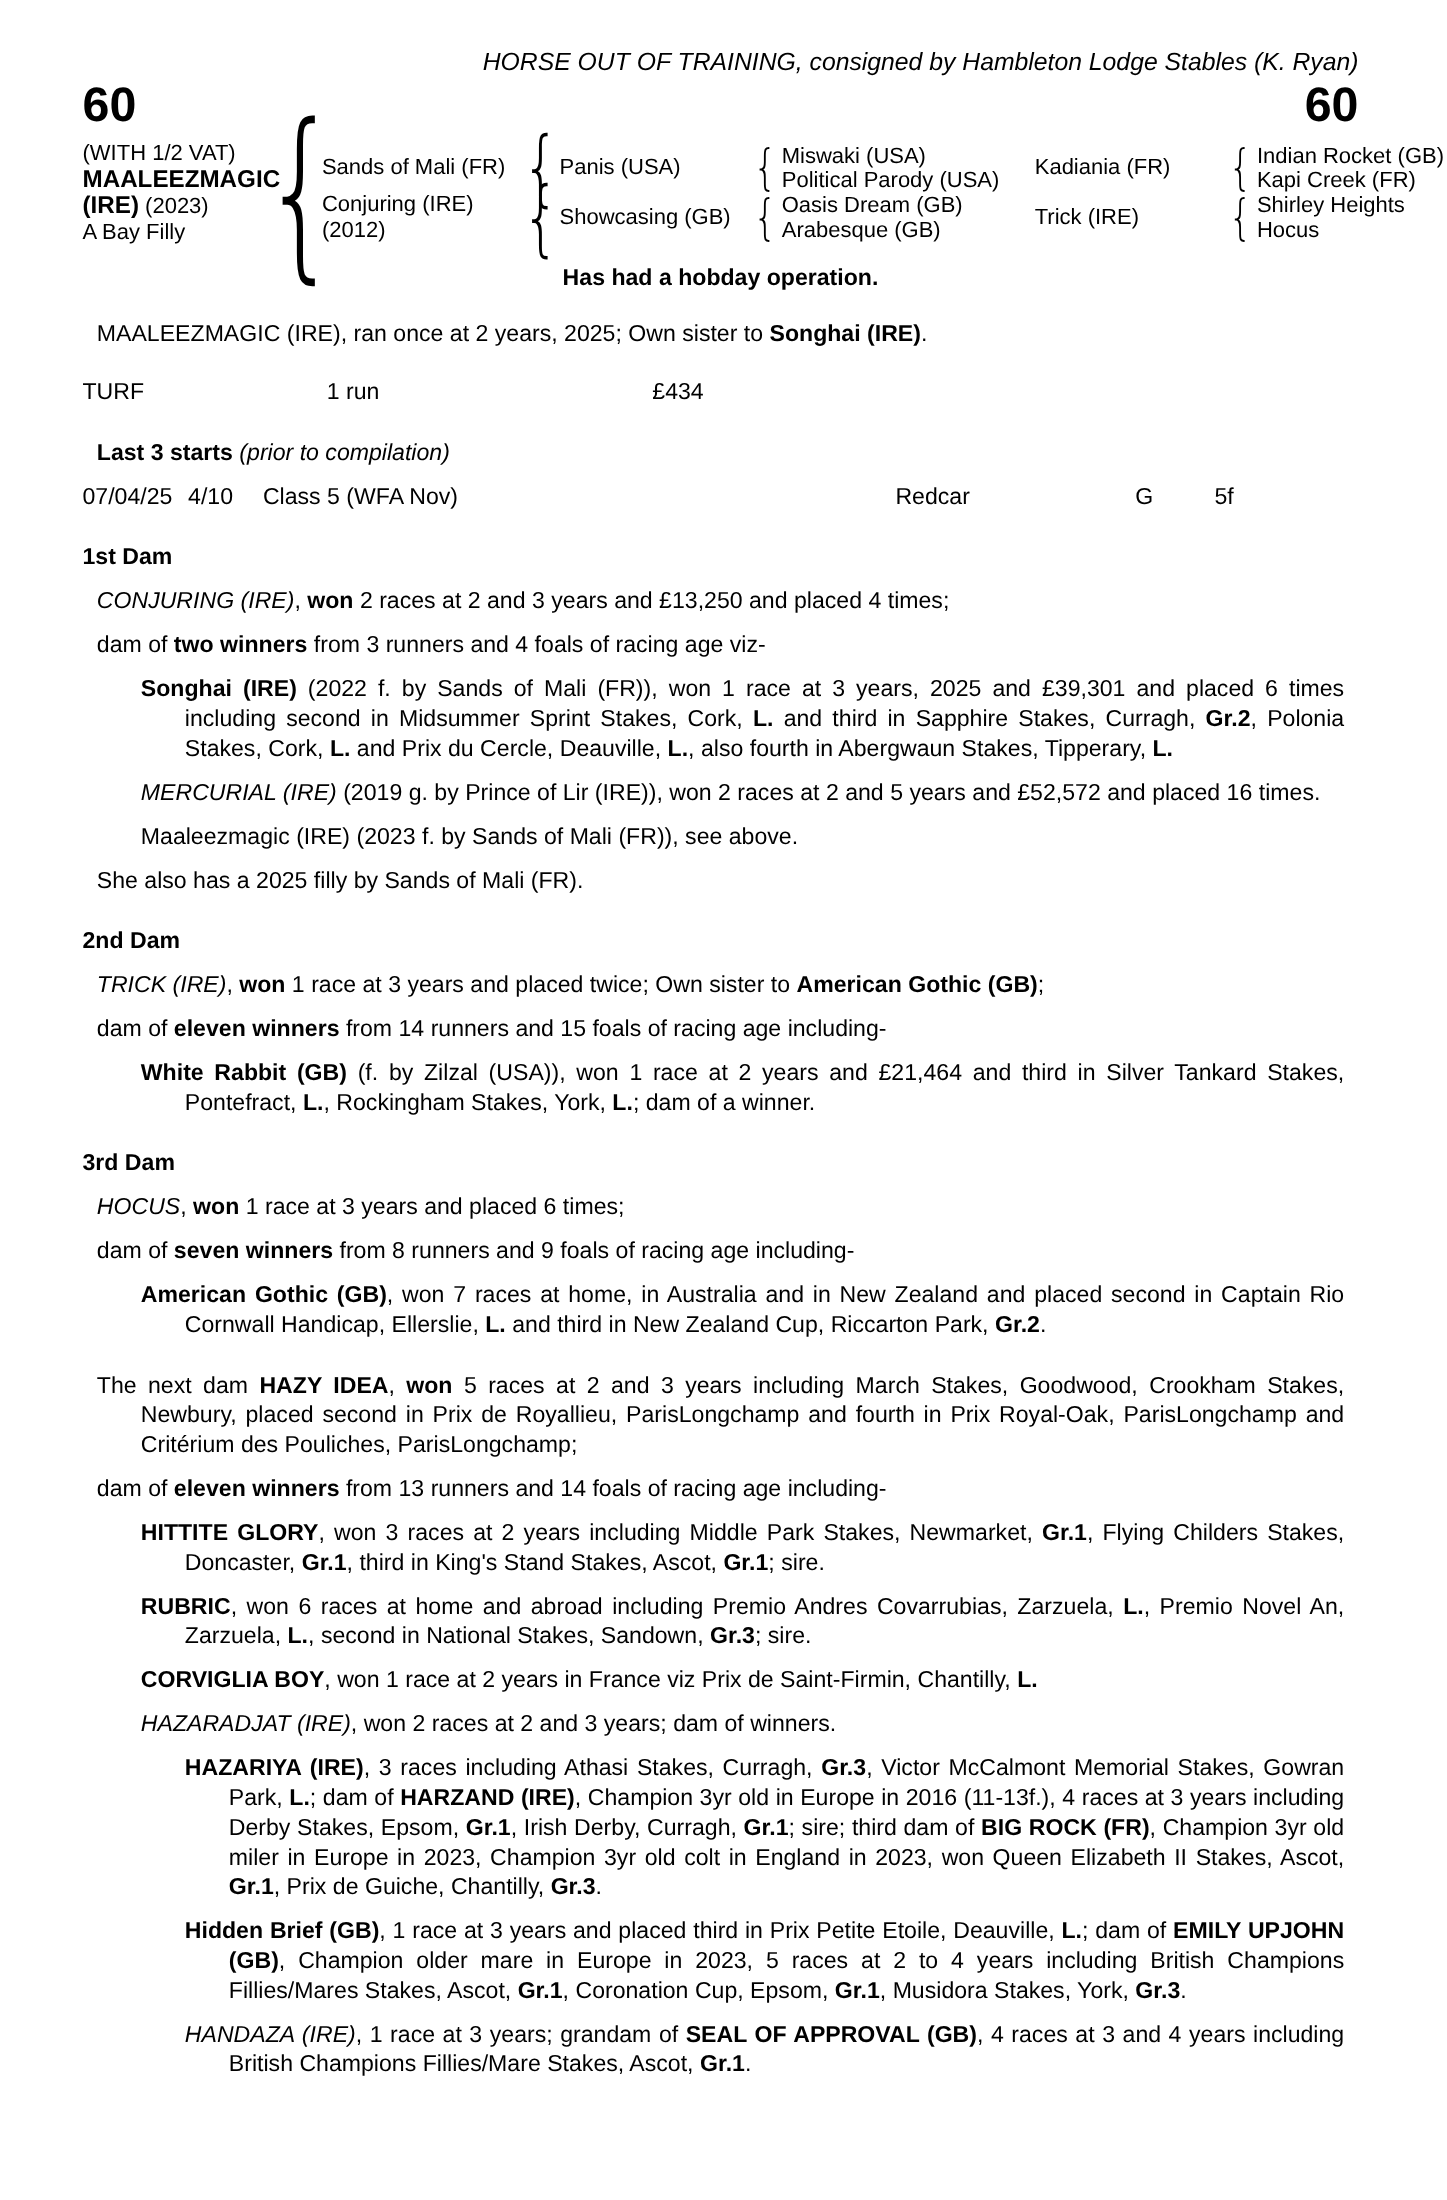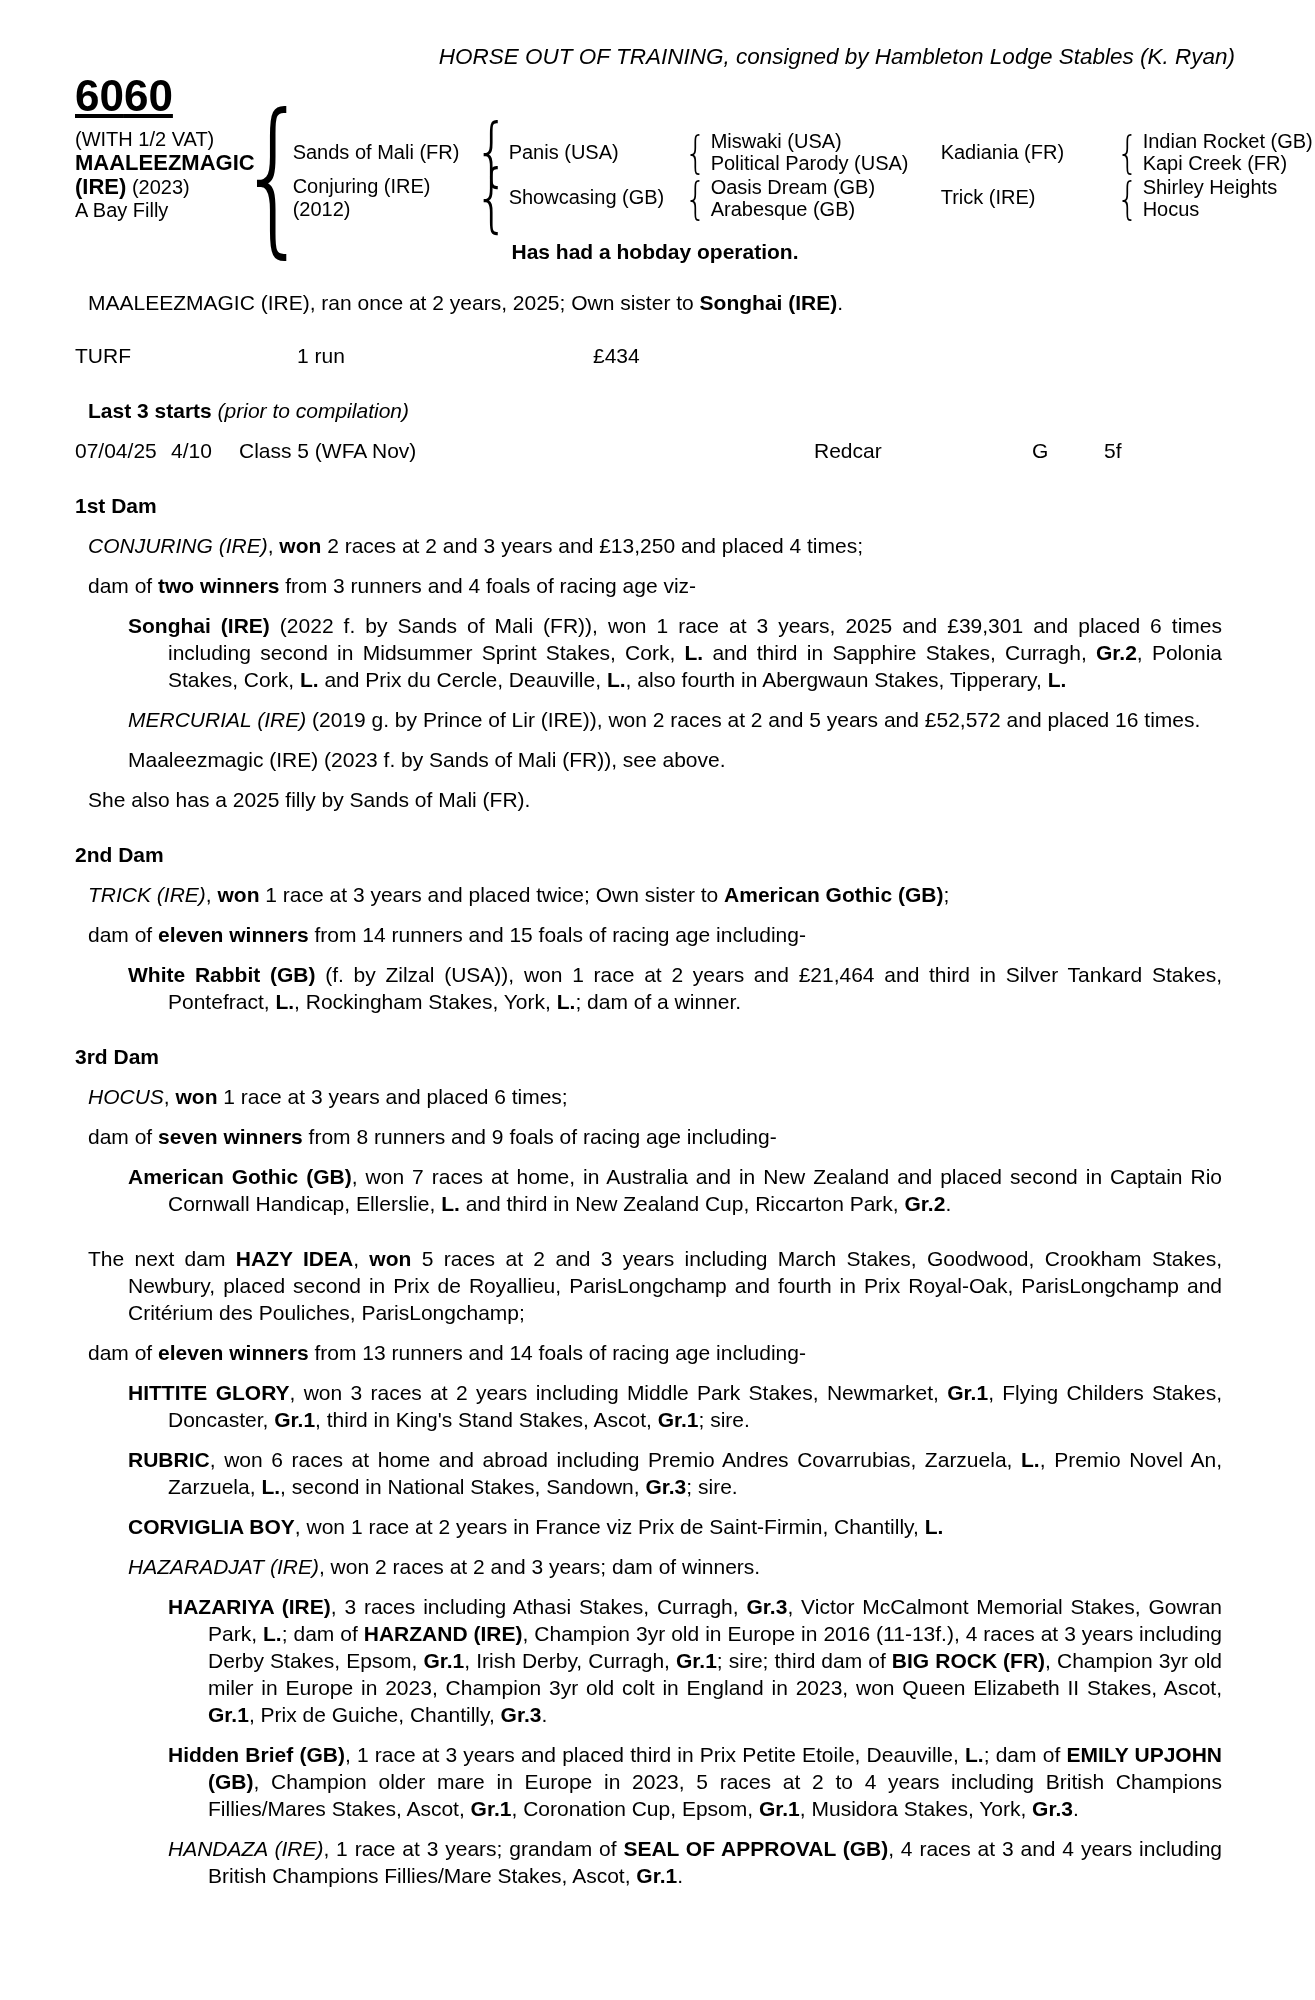--- a/index.html
+++ b/index.html
@@ -7,22 +7,22 @@
     width:1315px;height:2000px;overflow:hidden;
     color:#000;font-family:"Liberation Sans","DejaVu Sans",sans-serif;
     font-size:21px;line-height:27px;
     -webkit-font-smoothing:antialiased;
   }
   .page{padding:44px 80px 0 75px;}
   .b{font-weight:bold;}
   .i{font-style:italic;}
 
   .header-line{text-align:right;font-style:italic;font-size:22.5px;line-height:26px;}
-  .lot-row{display:flex;justify-content:flex-start;align-items:flex-start;
-           font-weight:bold;font-size:44px;line-height:44px;margin-top:4px;height:44px;text-decoration:underline;}
+  .lot-row{display:flex;justify-content:space-between;align-items:flex-start;
+           font-weight:bold;font-size:44px;line-height:44px;margin-top:4px;height:44px;}
 
   
   .ped{display:flex;align-items:center;margin-top:10px;font-size:20px;}
   .ped-subject{width:212px;line-height:23px;}
   .ped-subject .subj-name{font-size:22px;line-height:24px;}
   .brace{display:flex;align-items:center;justify-content:center;flex:none;overflow:visible;}
   .brace>span{display:block;line-height:0;font-family:"DejaVu Sans",sans-serif;font-weight:200;}
   .brace-1{width:38px;}  .brace-1>span{font-size:112px;transform:scaleY(1.5);}
   .brace-2{width:34px;}  .brace-2>span{font-size:54px;transform:scaleY(1.4);}
   .brace-3{width:30px;}  .brace-3>span{font-size:34px;transform:scaleY(1.3);}

